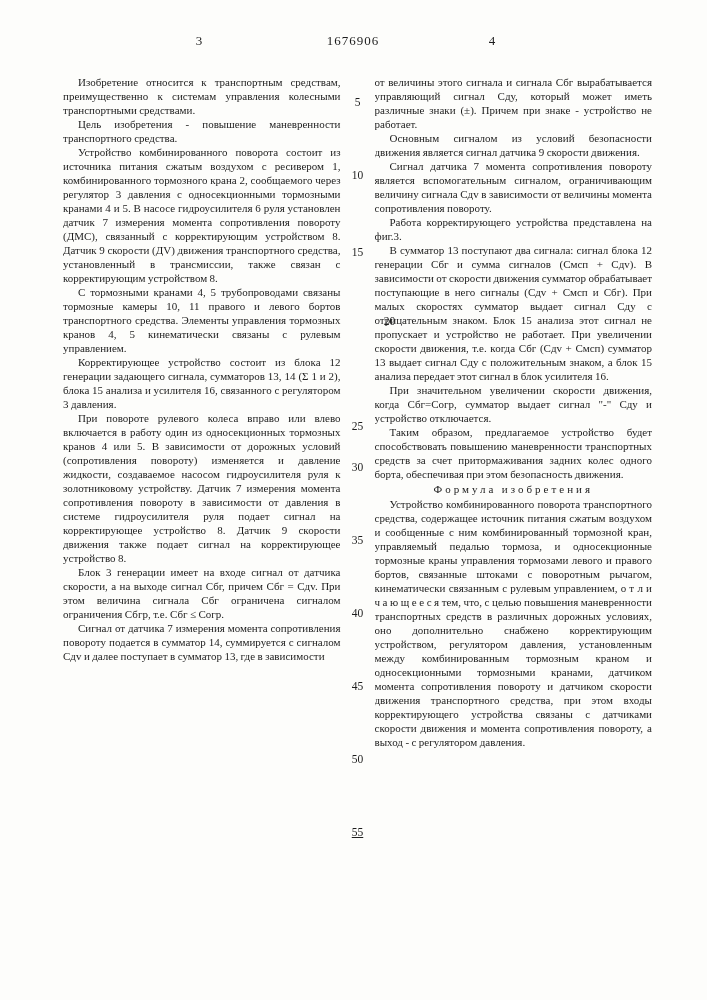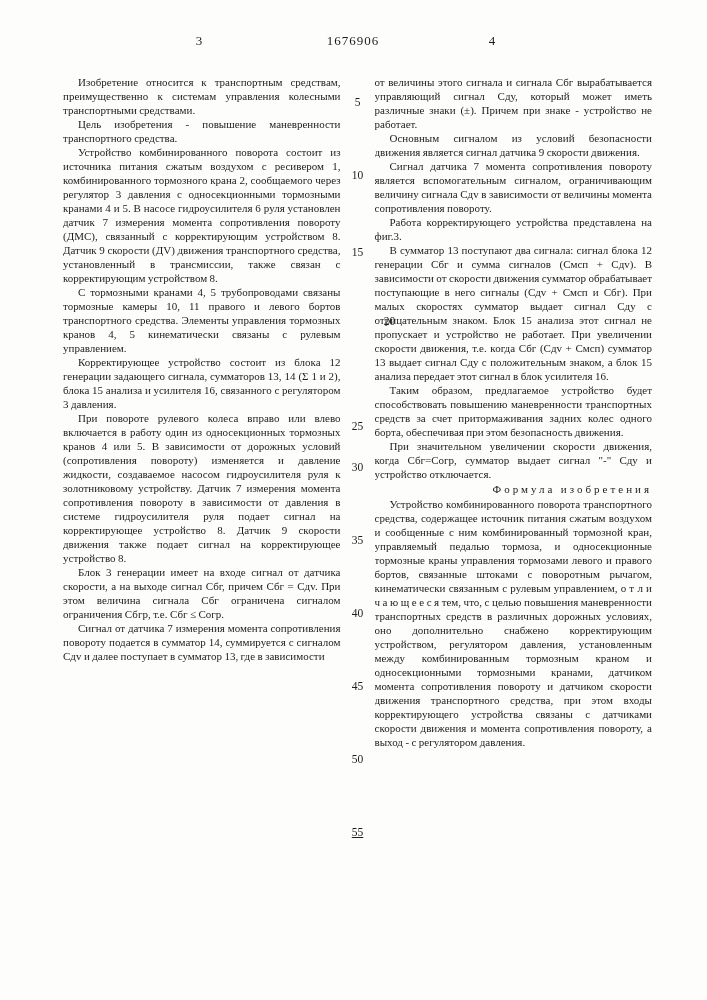--- a/index.html
+++ b/index.html
@@ -47,21 +47,21 @@
     word-spacing: -0.3px;
     overflow: hidden;
     margin-top: 13px;
   }
   .column p {
     margin: 0;
     text-indent: 15px;
   }
   .column p.no-indent { text-indent: 0; }
   .formula-heading {
-    text-align: right;
+    text-align: center;
     text-indent: 0 !important;
     letter-spacing: 3px;
     margin: 1px 0 !important;
   }
 
   .gutter {
     position: relative;
     font-size: 11.5px;
   }
   .gutter span {
@@ -117,20 +117,20 @@
       <span>50</span>
       <span>55</span>
     </div>
 
     <div class="column">
       <p class="no-indent">от величины этого сигнала и сигнала Сбг вырабатывается управляющий сигнал Сду, который может иметь различные знаки (±). Причем при знаке - устройство не работает.</p>
       <p>Основным сигналом из условий безопасности движения является сигнал датчика 9 скорости движения.</p>
       <p>Сигнал датчика 7 момента сопротивления повороту является вспомогательным сигналом, ограничивающим величину сигнала Сдv в зависимости от величины момента сопротивления повороту.</p>
       <p>Работа корректирующего устройства представлена на фиг.3.</p>
       <p>В сумматор 13 поступают два сигнала: сигнал блока 12 генерации Сбг и сумма сигналов (Смсп + Сдv). В зависимости от скорости движения сумматор обрабатывает поступающие в него сигналы (Сдv + Смсп и Сбг). При малых скоростях сумматор выдает сигнал Сду с отрицательным знаком. Блок 15 анализа этот сигнал не пропускает и устройство не работает. При увеличении скорости движения, т.е. когда Сбг (Сдv + Смсп) сумматор 13 выдает сигнал Сду с положительным знаком, а блок 15 анализа передает этот сигнал в блок усилителя 16.</p>
+      <p>При значительном увеличении скорости движения, когда Сбг=Согр, сумматор выдает сигнал "-" Сду и устройство отключается.</p>
       <p>Таким образом, предлагаемое устройство будет способствовать повышению маневренности транспортных средств за счет притормаживания задних колес одного борта, обеспечивая при этом безопасность движения.</p>
-      <p>При значительном увеличении скорости движения, когда Сбг=Согр, сумматор выдает сигнал "-" Сду и устройство отключается.</p>
       <p class="formula-heading">Формула изобретения</p>
       <p>Устройство комбинированного поворота транспортного средства, содержащее источник питания сжатым воздухом и сообщенные с ним комбинированный тормозной кран, управляемый педалью тормоза, и односекционные тормозные краны управления тормозами левого и правого бортов, связанные штоками с поворотным рычагом, кинематически связанным с рулевым управлением, о т л и ч а ю щ е е с я  тем, что, с целью повышения маневренности транспортных средств в различных дорожных условиях, оно дополнительно снабжено корректирующим устройством, регулятором давления, установленным между комбинированным тормозным краном и односекционными тормозными кранами, датчиком момента сопротивления повороту и датчиком скорости движения транспортного средства, при этом входы корректирующего устройства связаны с датчиками скорости движения и момента сопротивления повороту, а выход - с регулятором давления.</p>
     </div>
 
   </div>
 </div>
 
 </body></html>

